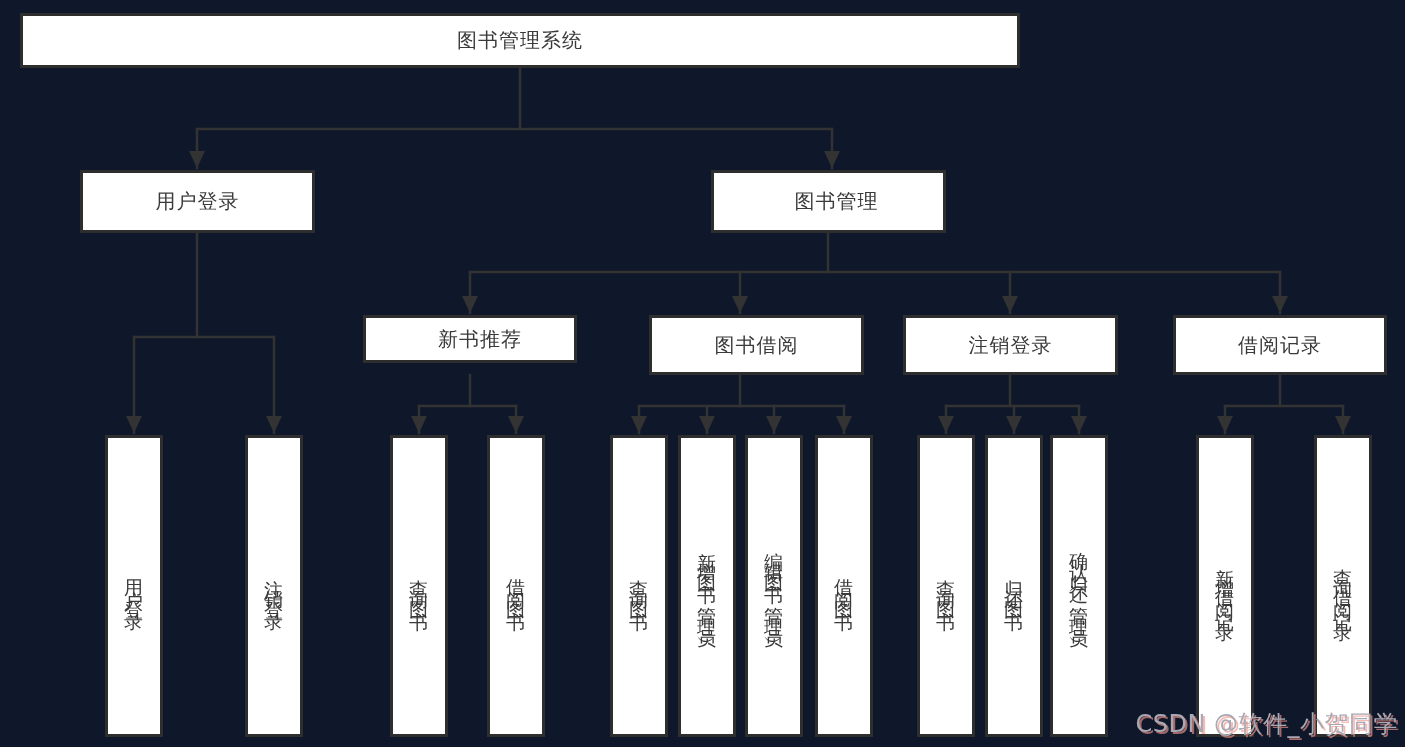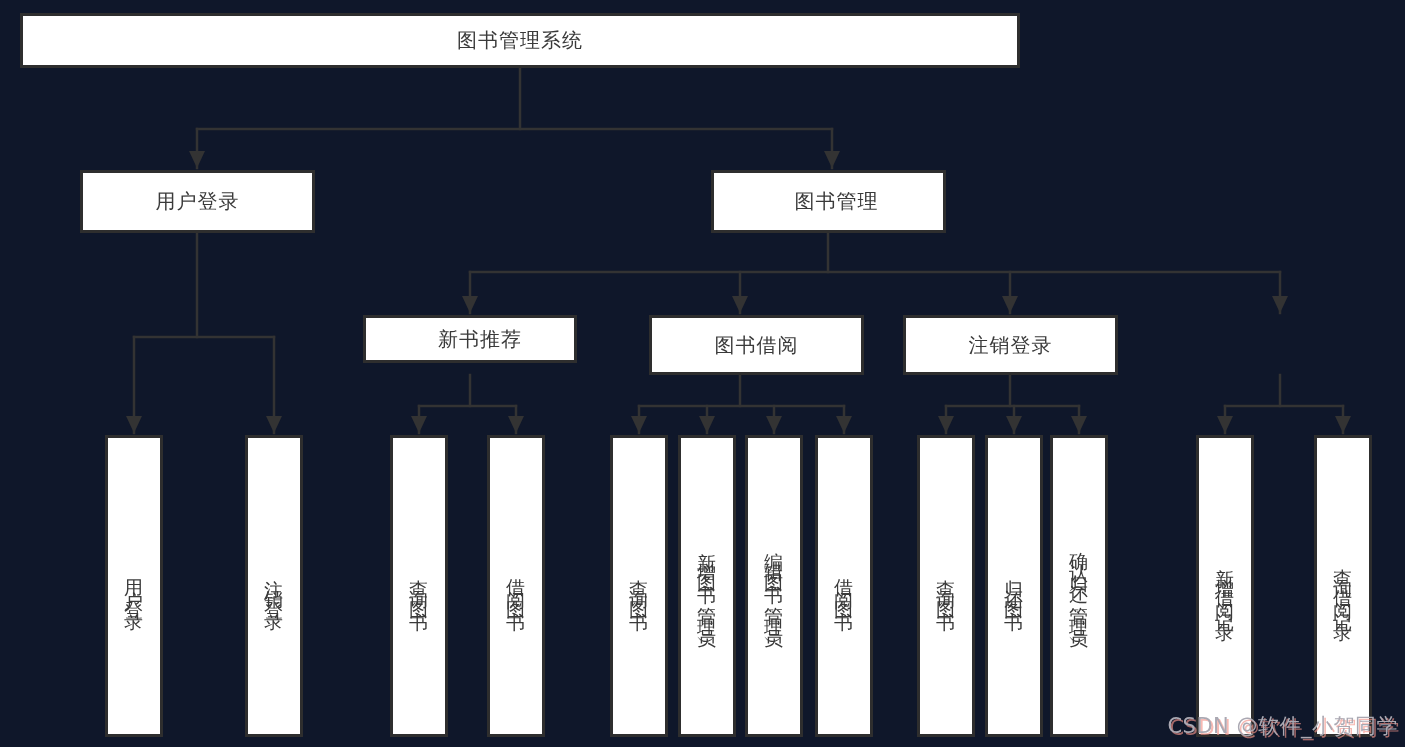--- a/index.html
+++ b/index.html
@@ -34,21 +34,21 @@
     writing-mode: vertical-rl;
     text-orientation: mixed;
     font-size: 19px;
     letter-spacing: 11px;
     line-height: 1;
   }
   .watermark {
     position: absolute;
     right: 7px;
     bottom: 7px;
-    font-size: 21px;
+    font-size: 24px;
     letter-spacing: 0.5px;
     color: #aaa8b2;
     text-shadow: 2px 2px 0 rgba(242, 148, 138, 0.65);
     white-space: nowrap;
     z-index: 3;
   }
 </style>
 </head>
 <body>
 
@@ -105,20 +105,21 @@
   </svg>
 
   <div class="node" style="left:20px; top:13px; width:1000px; height:55px;">图书管理系统</div>
 
   <div class="node" style="left:80px; top:170px; width:235px; height:63px;">用户登录</div>
   <div class="node" style="left:711px; top:170px; width:235px; height:63px;padding-left:16px;">图书管理</div>
 
   <div class="node" style="left:363px; top:315px; width:214px; height:48px;padding-left:20px;">新书推荐</div>
   <div class="node" style="left:633px; top:315px; width:215px; height:60px;margin-left:16px;">图书借阅</div>
   <div class="node" style="left:903px; top:315px; width:215px; height:60px;">注销登录</div>
+  <div class="node" style="left:1173px; top:315px; width:214px; height:60px;">借阅记录</div>
 
   <div class="node vert" style="left:105px; top:435px; width:58px; height:302px;">用户登录</div>
   <div class="node vert" style="left:245px; top:435px; width:58px; height:302px;">注销登录</div>
 
   <div class="node vert" style="left:390px; top:435px; width:58px; height:302px;">查询图书</div>
   <div class="node vert" style="left:487px; top:435px; width:58px; height:302px;">借阅图书</div>
 
   <div class="node vert" style="left:610px; top:435px; width:58px; height:302px;">查询图书</div>
   <div class="node vert" style="left:678px; top:435px; width:58px; height:302px;">新增图书（管理员）</div>
   <div class="node vert" style="left:745px; top:435px; width:58px; height:302px;">编辑图书（管理员）</div>

